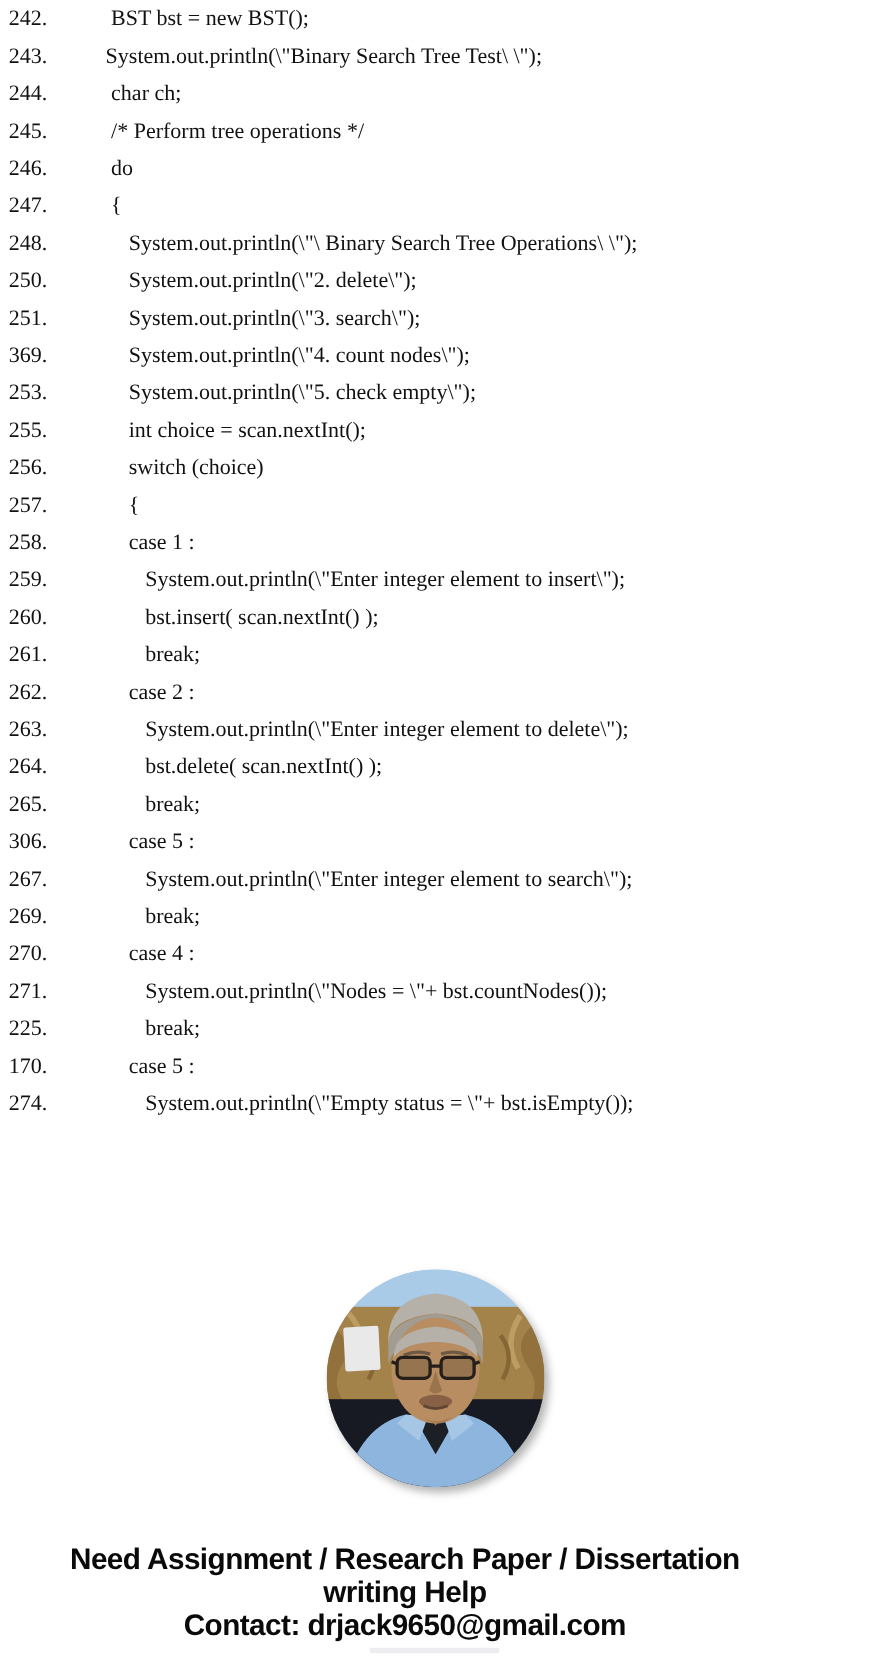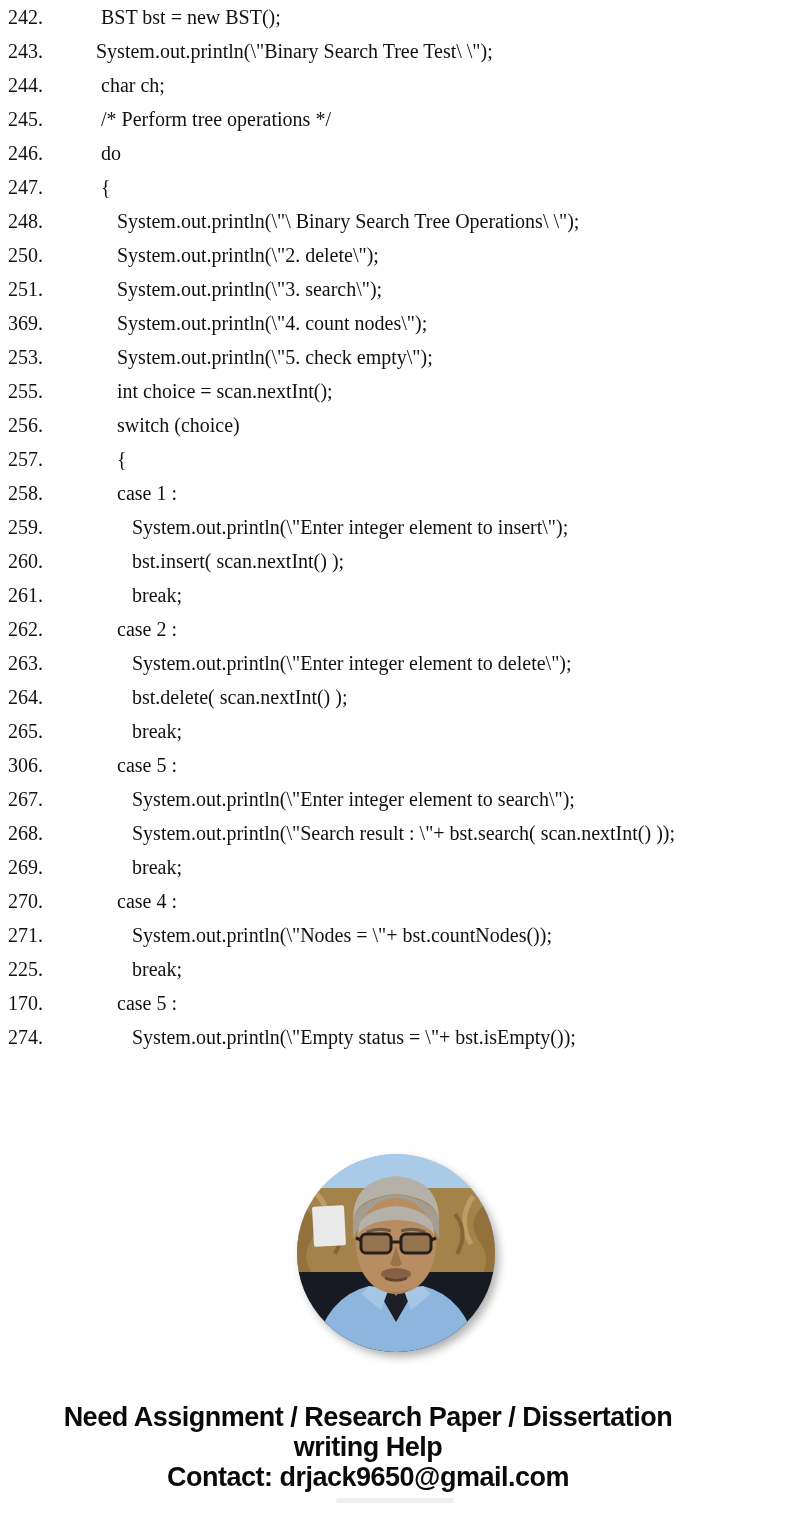--- a/index.html
+++ b/index.html
@@ -77,21 +77,20 @@
       <div class="code-row"><span class="num">258.</span><span class="txt indent-2">case 1 :</span></div>
       <div class="code-row"><span class="num">259.</span><span class="txt indent-3">System.out.println(\"Enter integer element to insert\");</span></div>
       <div class="code-row"><span class="num">260.</span><span class="txt indent-3">bst.insert( scan.nextInt() );</span></div>
       <div class="code-row"><span class="num">261.</span><span class="txt indent-3">break;</span></div>
       <div class="code-row"><span class="num">262.</span><span class="txt indent-2">case 2 :</span></div>
       <div class="code-row"><span class="num">263.</span><span class="txt indent-3">System.out.println(\"Enter integer element to delete\");</span></div>
       <div class="code-row"><span class="num">264.</span><span class="txt indent-3">bst.delete( scan.nextInt() );</span></div>
       <div class="code-row"><span class="num">265.</span><span class="txt indent-3">break;</span></div>
       <div class="code-row"><span class="num">306.</span><span class="txt indent-2">case 5 :</span></div>
       <div class="code-row"><span class="num">267.</span><span class="txt indent-3">System.out.println(\"Enter integer element to search\");</span></div>
-      <div class="code-row"><span class="num">268.</span><span class="txt indent-3">System.out.println(\"Search result : \"+ bst.search( scan.nextInt() ));</span></div>
       <div class="code-row"><span class="num">269.</span><span class="txt indent-3">break;</span></div>
       <div class="code-row"><span class="num">270.</span><span class="txt indent-2">case 4 :</span></div>
       <div class="code-row"><span class="num">271.</span><span class="txt indent-3">System.out.println(\"Nodes = \"+ bst.countNodes());</span></div>
       <div class="code-row"><span class="num">225.</span><span class="txt indent-3">break;</span></div>
       <div class="code-row"><span class="num">170.</span><span class="txt indent-2">case 5 :</span></div>
       <div class="code-row"><span class="num">274.</span><span class="txt indent-3">System.out.println(\"Empty status = \"+ bst.isEmpty());</span></div>
     </div>
 
   <div class="avatar">
     <svg viewBox="0 0 198 198" aria-hidden="true">

